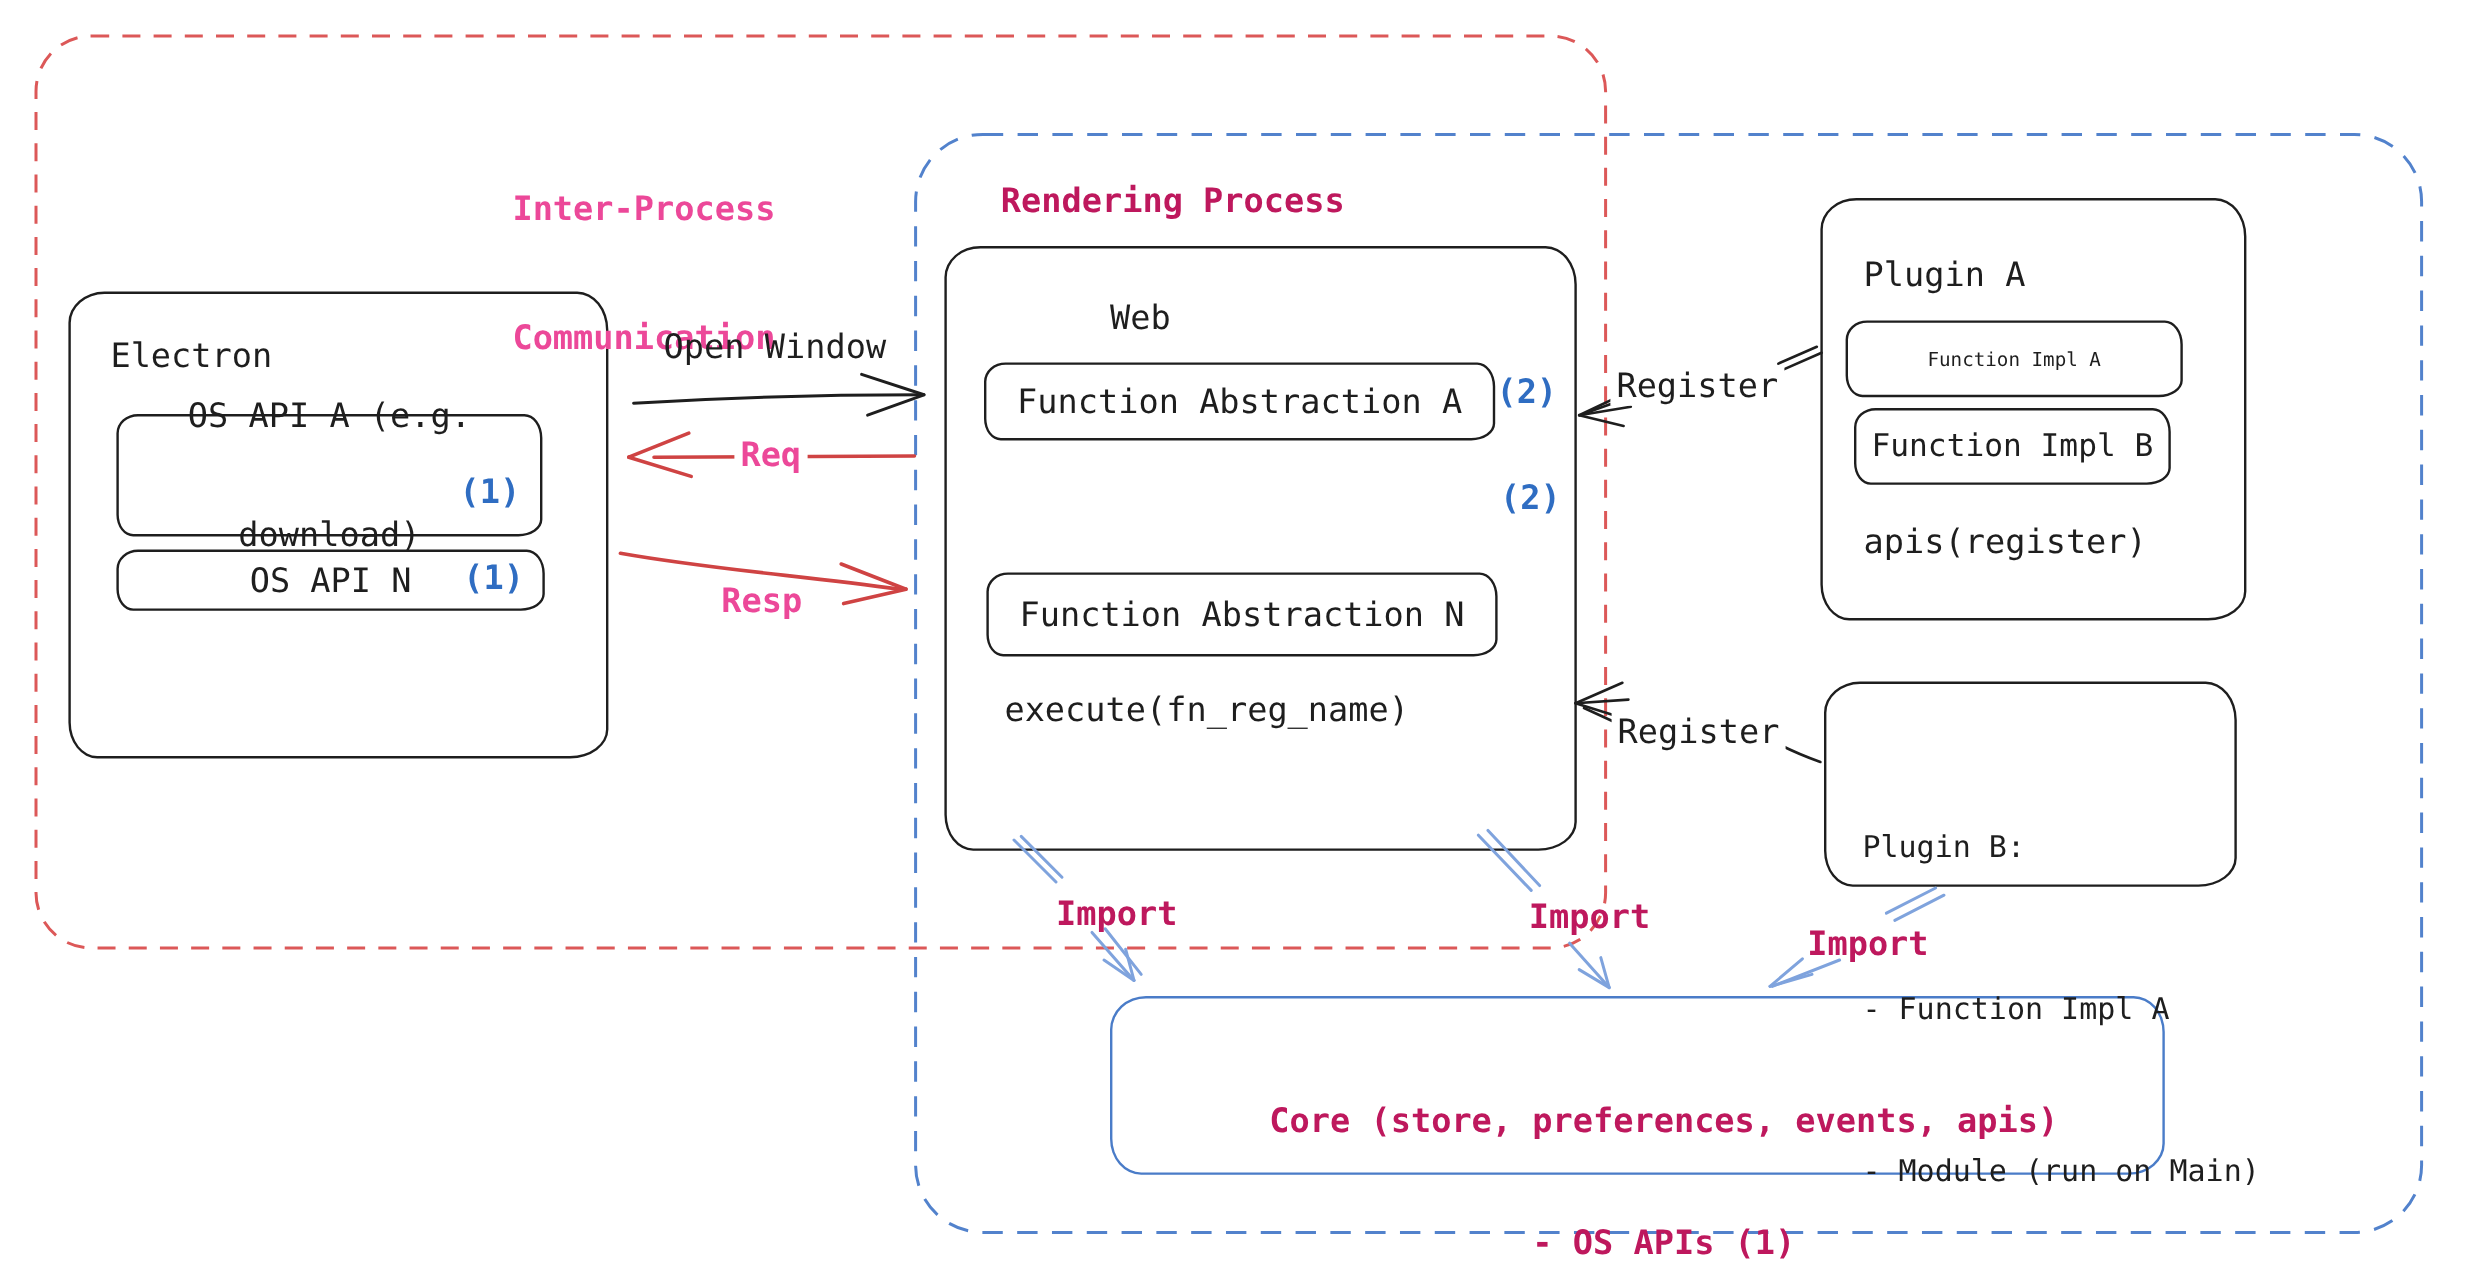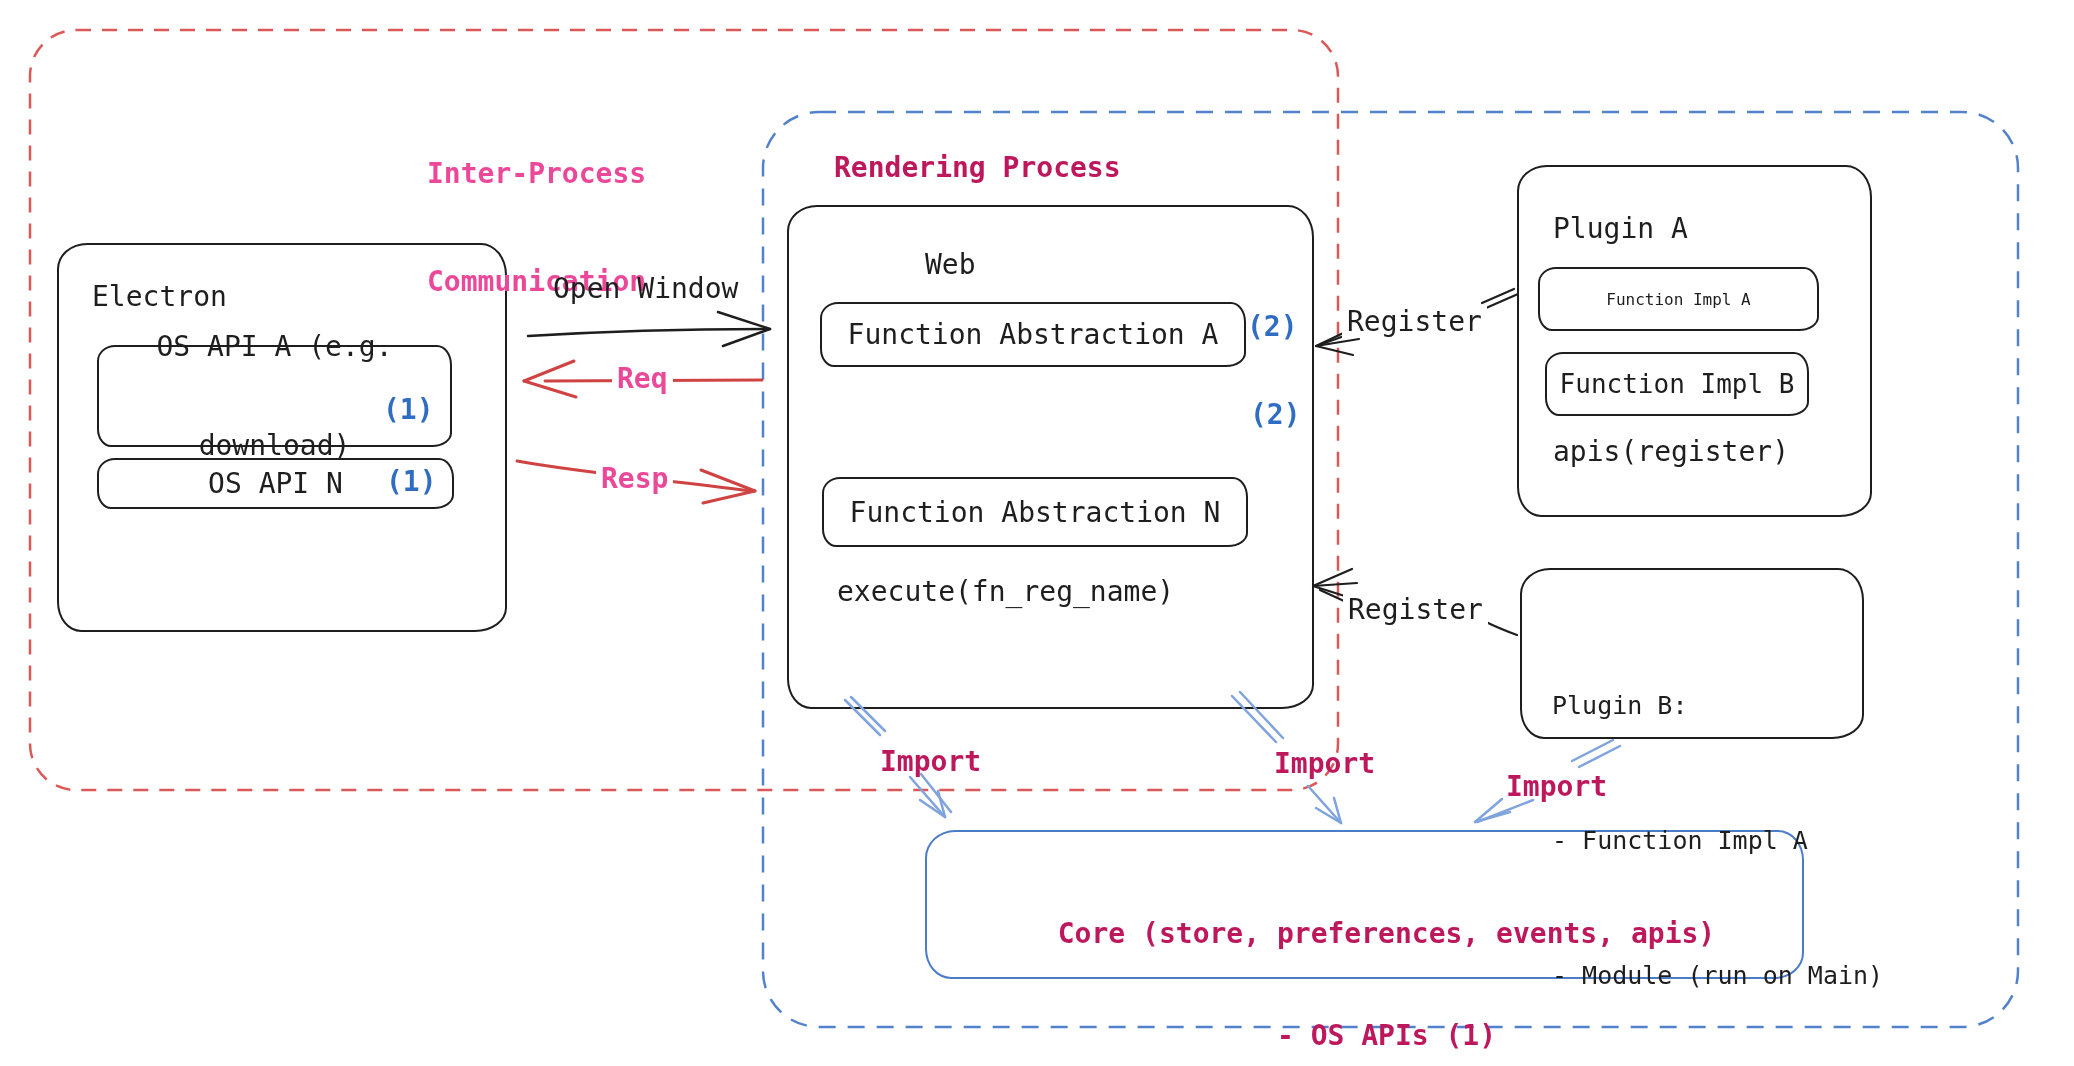--- a/index.html
+++ b/index.html
@@ -132,21 +132,21 @@
   </div>
 
   <div class="abs txt lbl" style="left:837px;top:575px;">execute(fn_reg_name)</div>
 
   <div class="box big boxlayer" style="left:1517px;top:165px;width:351px;height:348px;"></div>
   <div class="abs txt lbl" style="left:1553px;top:212px;">Plugin A</div>
 
   <div class="box inner boxlayer" style="left:1538px;top:267px;width:277px;height:60px;font-size:26px;">
     <span class="lbl" style="font-size:16px;">Function Impl A</span>
   </div>
-  <div class="box inner boxlayer" style="left:1545px;top:352px;width:260px;height:60px;">
+  <div class="box inner boxlayer" style="left:1545px;top:340px;width:260px;height:60px;">
     <span class="lbl" style="font-size:26px;">Function Impl B</span>
   </div>
   <div class="abs txt lbl" style="left:1553px;top:435px;">apis(register)</div>
 
   <div class="box big boxlayer" style="left:1520px;top:568px;width:340px;height:167px;"></div>
   <div class="abs txt lbl" style="left:1552px;top:593px;line-height:45px;font-size:25px;">
     <div>Plugin B:</div>
     <div>- Function Impl A</div>
     <div>- Module (run on Main)</div>
   </div>
@@ -155,21 +155,21 @@
   <div class="abs txt lbl blue" style="left:925px;top:849px;width:875px;line-height:34px;text-align:center;">
     <div>Core (store, preferences, events, apis)</div>
     <div>- OS APIs (1)</div>
     
   </div>
 
   <div class="abs txt lbl" style="left:553px;top:272px;">Open Window</div>
 
   <div class="abs txt lbl red onLine" style="left:612px;top:362px;font-weight:700;">Req</div>
 
-  <div class="abs txt lbl red onLine" style="left:596px;top:462px;font-weight:700;">Resp</div>
+  <div class="abs txt lbl red onLine" style="left:596px;top:484px;font-weight:700;">Resp</div>
 
   <div class="abs txt lbl onLine" style="left:1342px;top:305px;">Register</div>
 
   <div class="abs txt lbl onLine" style="left:1343px;top:593px;">Register</div>
 
   <div class="abs txt lbl blue" style="left:856px;top:745px;">Import</div>
 
   <div class="abs txt lbl blue" style="left:1250px;top:747px;">Import</div>
 
   <div class="abs txt lbl blue" style="left:1482px;top:770px;">Import</div>

